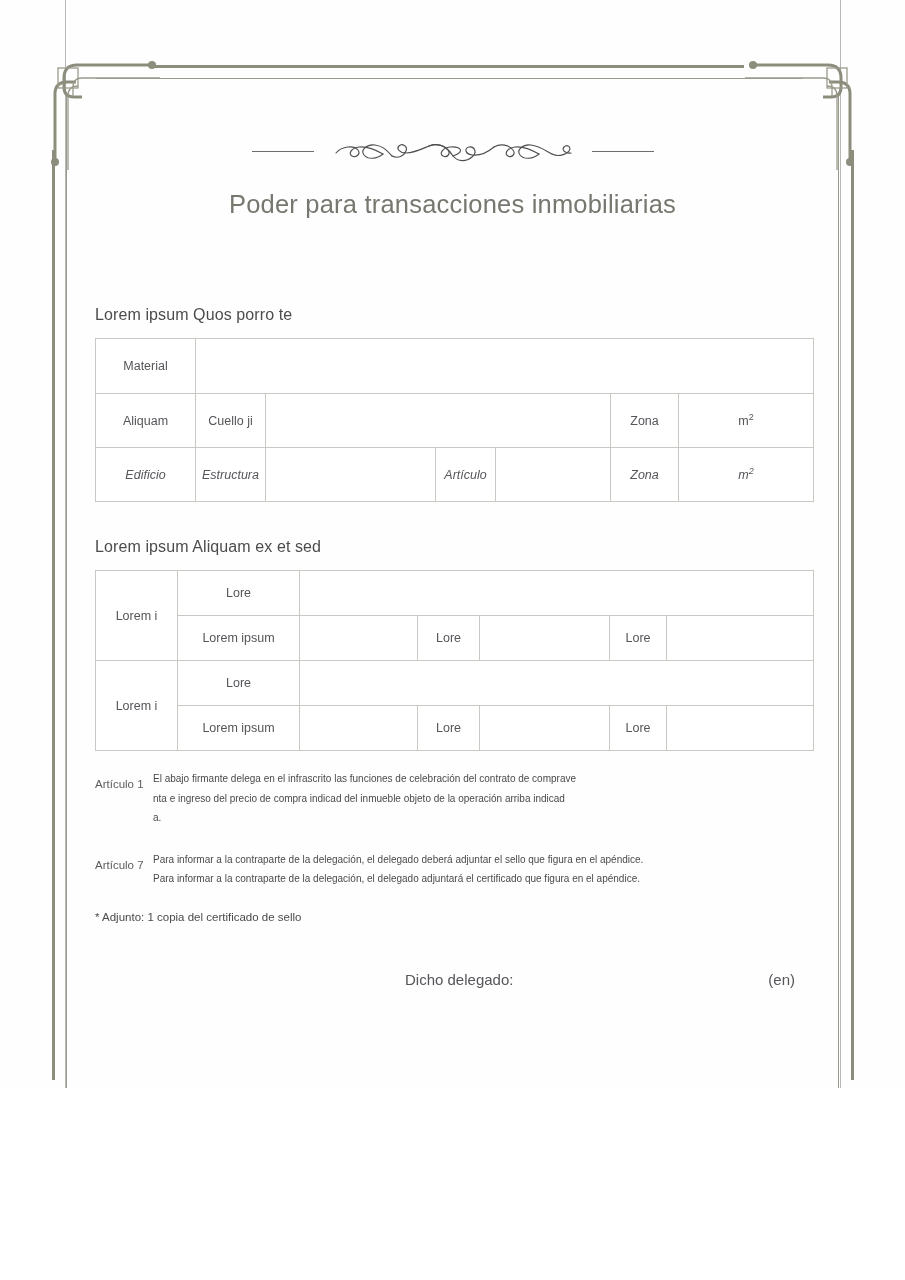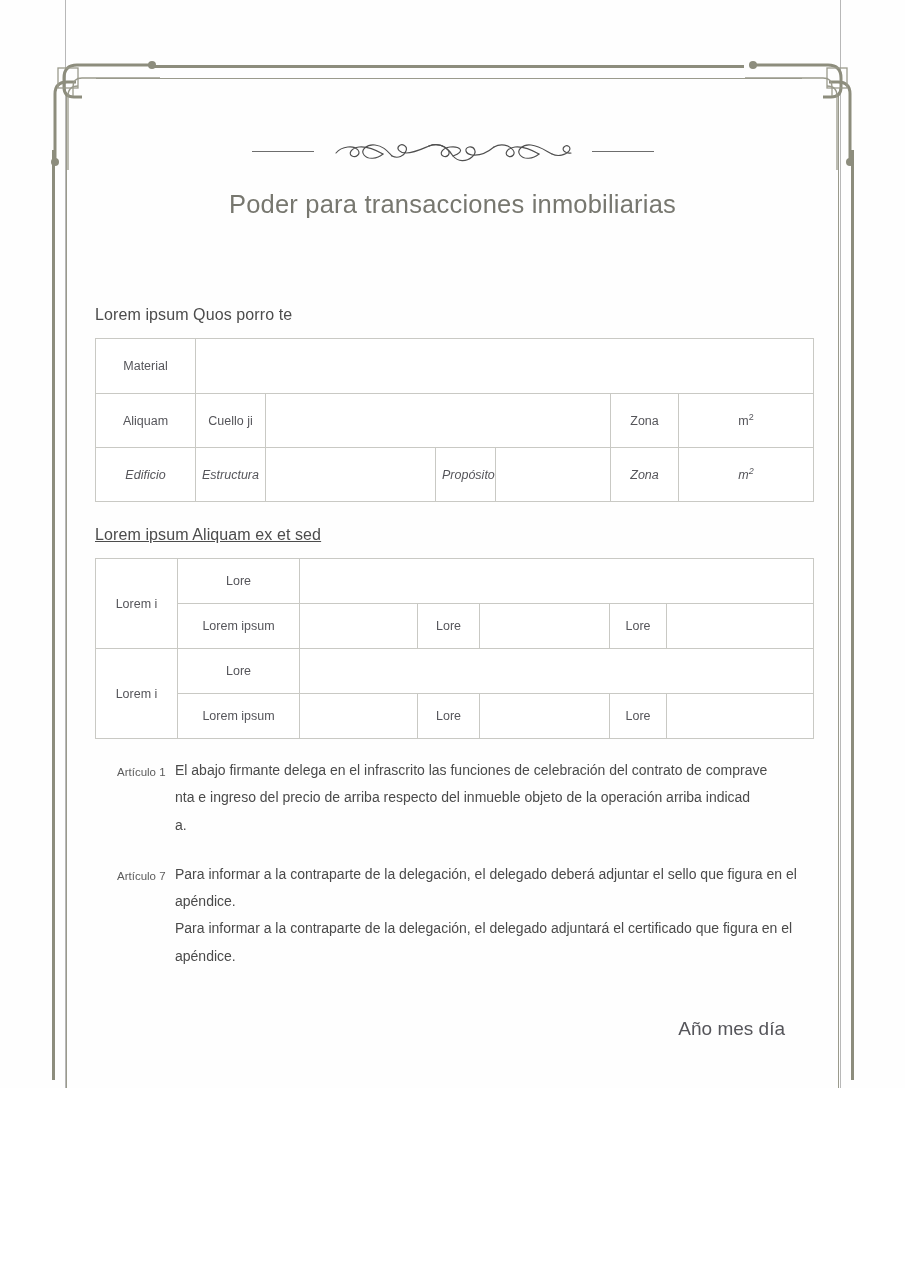--- a/index.html
+++ b/index.html
@@ -92,21 +92,21 @@
     width: 718px;
   }
 
   .section-heading {
     font-size: 16px;
     color: #4c4c4c;
     font-weight: 400;
     margin: 0 0 14px 0;
     letter-spacing: 0.1px;
   }
-  .section-heading.second { margin-top: 24px; text-decoration: underline; }
+  .section-heading.second { margin-top: 36px; }
 
   
   table.doc-table {
     border-collapse: collapse;
     width: 718px;
     table-layout: fixed;
   }
   table.doc-table td {
     border: 1px solid #c9c9c4;
     font-size: 12.5px;
@@ -130,32 +130,31 @@
 
   
   .t2 td { height: 44px; }
 
   
   .articles { margin-top: 18px; }
   .article {
     display: flex;
     align-items: flex-start;
     margin-bottom: 22px;
-    margin-left: 22px;
   }
   .article-label {
     flex: 0 0 58px;
     font-size: 11.5px;
     color: #5c5c5c;
     padding-top: 9px;
     white-space: nowrap;
   }
   .article-body {
     flex: 1 1 auto;
-    font-size: 14px;
+    font-size: 10px;
     color: #4a4a4a;
     line-height: 1.95;
   }
   .article-body .wrap-line { display: block; }
   .article-body .para      { display: block; }
 
   .attachment-note {
     margin-top: 18px;
     font-size: 11.5px;
     color: #4a4a4a;
@@ -309,21 +308,21 @@
           <td class="label-cell">Aliquam</td>
           <td>Cuello ji</td>
           <td colspan="3"></td>
           <td>Zona</td>
           <td class="right-al"><span>m</span><span class="unit-sup">2</span></td>
         </tr>
         <tr class="r-edificio">
           <td class="label-cell">Edificio</td>
           <td>Estructura</td>
           <td></td>
-          <td>Propósito</td>
+          <td>Artículo</td>
           <td></td>
           <td>Zona</td>
           <td class="right-al"><span>m</span><span class="unit-sup">2</span></td>
         </tr>
       </tbody>
     </table>
 
     <h2 class="section-heading second">Lorem ipsum Aliquam ex et sed</h2>
 
     <table class="doc-table t2">
@@ -367,37 +366,37 @@
         </tr>
       </tbody>
     </table>
 
     <div class="articles">
 
       <div class="article">
         <div class="article-label">Artículo 1</div>
         <div class="article-body">
           <span class="wrap-line">El abajo firmante delega en el infrascrito las funciones de celebración del contrato de comprave</span>
-          <span class="wrap-line">nta e ingreso del precio de arriba respecto del inmueble objeto de la operación arriba indicad</span>
+          <span class="wrap-line">nta e ingreso del precio de compra indicad del inmueble objeto de la operación arriba indicad</span>
           <span class="wrap-line">a.</span>
         </div>
       </div>
 
       <div class="article">
         <div class="article-label">Artículo 7</div>
         <div class="article-body">
           <span class="para">Para informar a la contraparte de la delegación, el delegado deberá adjuntar el sello que figura en el apéndice.</span>
           <span class="para">Para informar a la contraparte de la delegación, el delegado adjuntará el certificado que figura en el apéndice.</span>
         </div>
       </div>
 
     </div>
 
-
-    <div class="date-line">Año mes día</div>
+    <div class="attachment-note">* Adjunto: 1 copia del certificado de sello</div>
+
 
     <div class="signature-row">
       <span class="signature-label">Dicho delegado:</span>
       <span class="signature-suffix">(en)</span>
     </div>
 
   </div>
 
 </div>
 

